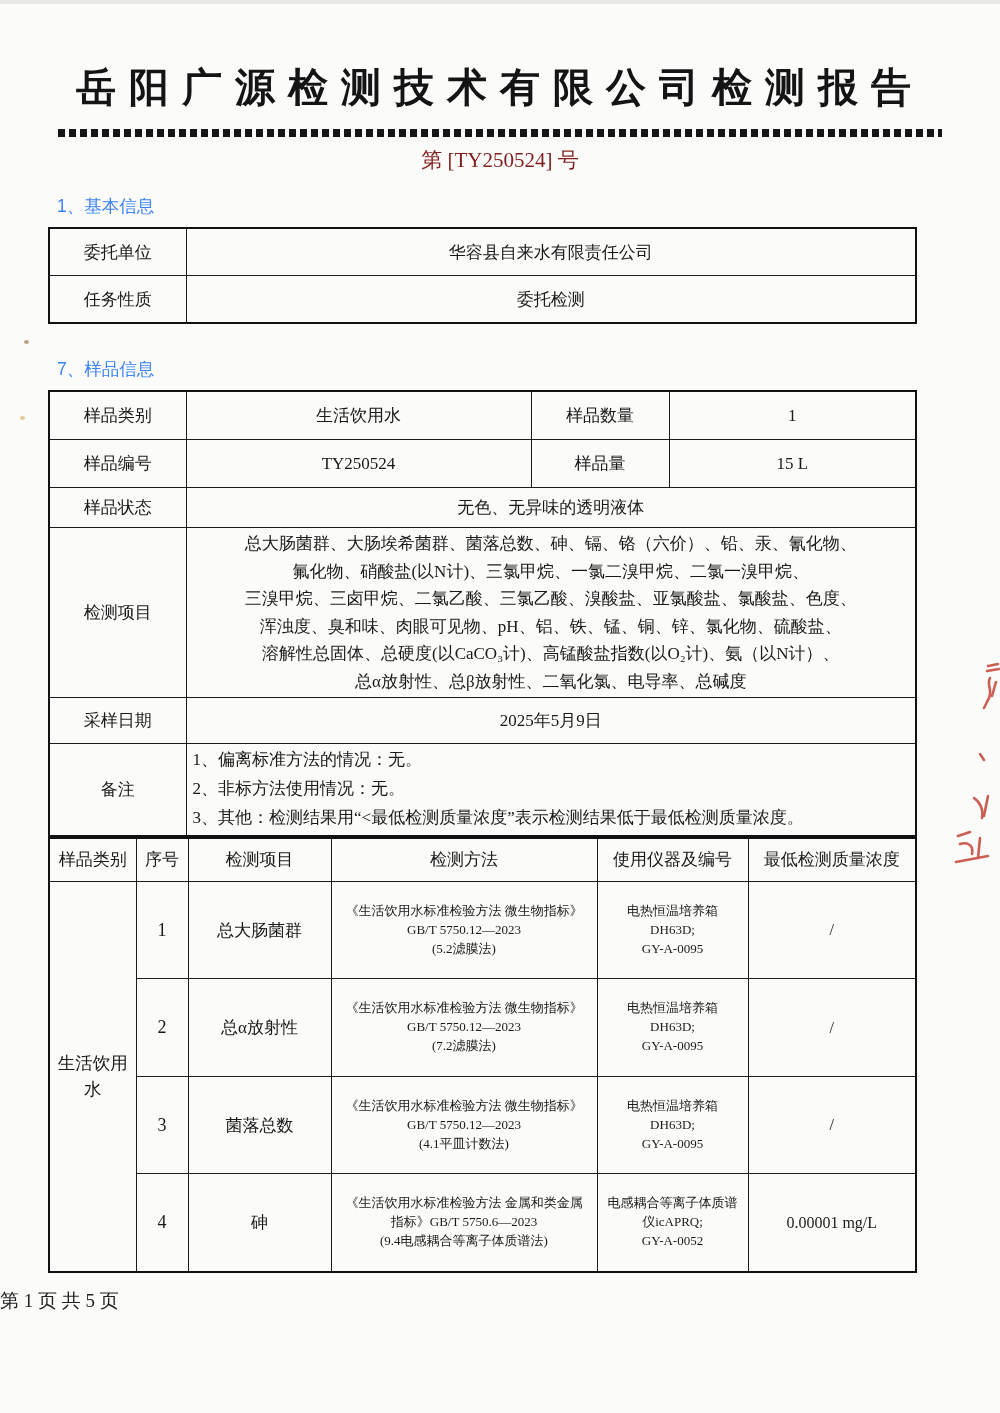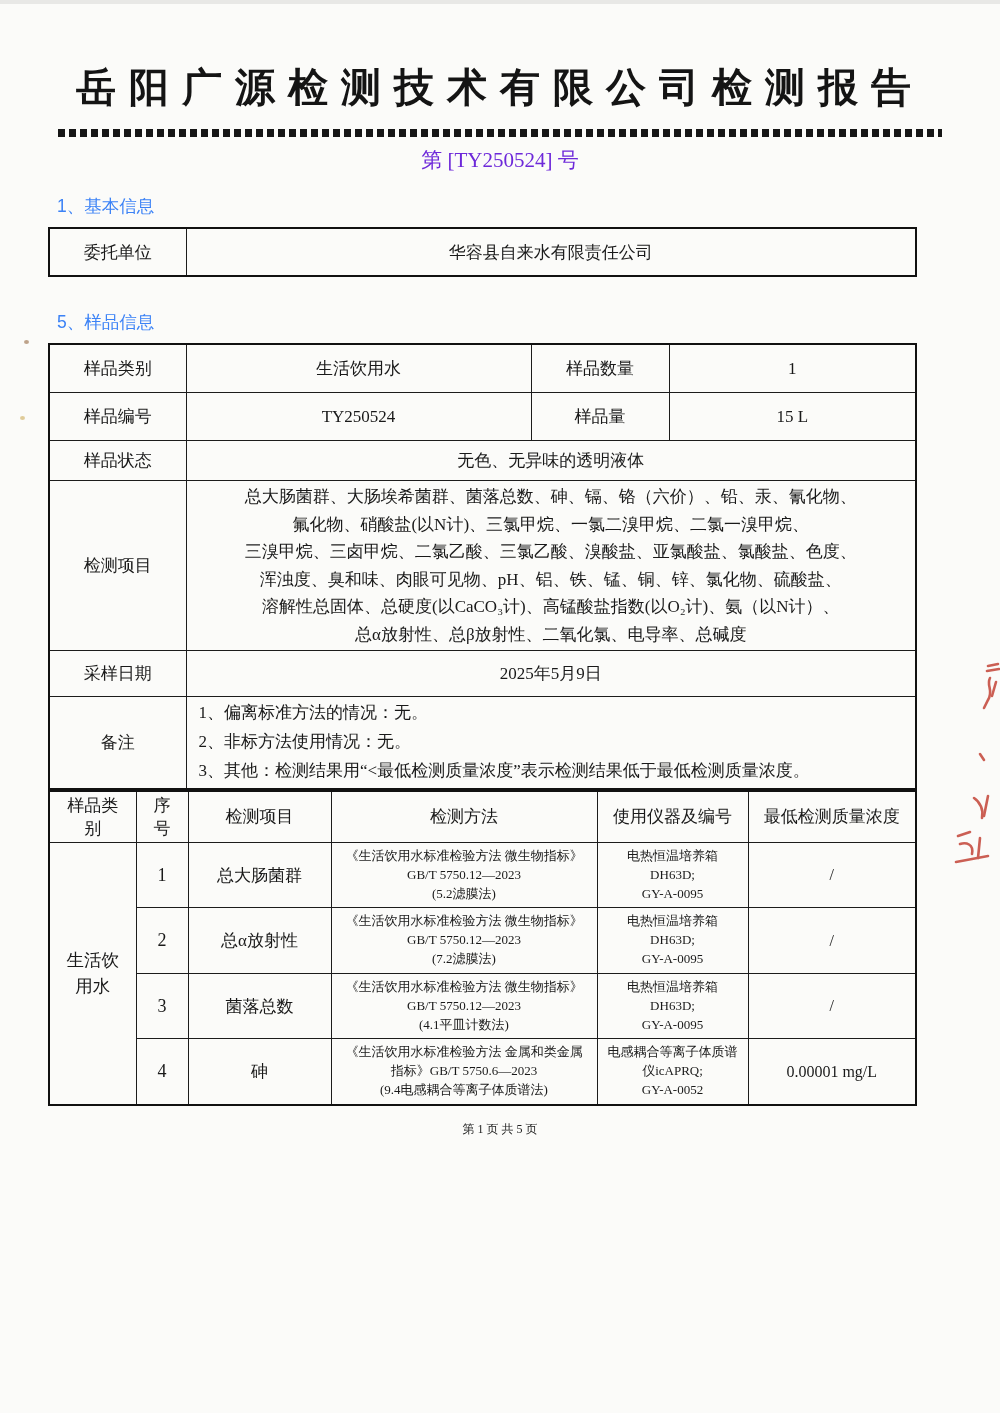--- a/index.html
+++ b/index.html
@@ -11,50 +11,50 @@
   .title{
     margin:56px 40px 0 40px;text-align:center;
     font-family:"Liberation Sans","DejaVu Sans",sans-serif;
     font-weight:bold;font-size:40px;letter-spacing:13px;color:#141414;
     white-space:nowrap;
   }
   .dotted-line{
     margin:14px auto 0 auto;width:884px;height:8px;
     background:repeating-linear-gradient(90deg,#161616 0 7px,transparent 7px 11px);
   }
-  .report-no{margin-top:9px;text-align:center;font-size:21px;color:#6d28d9;}
+  .report-no{margin-top:9px;text-align:center;font-size:21px;color:#7f1d1d;}
   .sec-heading{
     margin:20px 0 9px 57px;font-size:17.5px;color:#3b82f6;
     font-family:Liberation Sans, sans-serif;
   }
   .sec-heading.s2{margin-top:33px;}
   .sec-heading.s3{margin-top:27px;}
   table.t{
     border-collapse:collapse;margin-left:48px;width:869px;
     table-layout:fixed;border:2.2px solid #111;
   }
   table.t td,table.t th{
     border:1.6px solid #1c1c1c;text-align:center;vertical-align:middle;
-    font-size:17px;font-weight:normal;padding:2px 12px;color:#191919;
+    font-size:17px;font-weight:normal;padding:2px 6px;color:#191919;
     overflow:hidden;
   }
   .t1 td{height:42px;}
   .h46 td{height:43px;}
   .h38 td{height:35px;}
   .h45 td{height:41px;}
   td.items{padding:8px 10px;line-height:1.62;font-size:16.5px;}
   td.remark{text-align:left;padding:8px 14px;line-height:1.7;font-size:16.5px;}
   td.remark .rline{text-align:left;}
   .t3 th{height:38px;font-size:17px;font-weight:normal;}
   .t3 td{height:56px;}
-  .t3 td.small{font-size:13px;line-height:1.45;padding:4px 3px;}
+  .t3 td.small{font-size:13px;line-height:1.45;padding:20px 3px;}
   .t3 td.no{font-size:18px;}
   .t3 td.limit{font-size:16px;}
   .t3 td.category{font-size:17.5px;line-height:1.5;}
-  .footer{margin-top:15px;text-align:center;font-size:12px;color:#222;}
+  .footer{margin-top:15px;font-size:19px;color:#222;}
   .pen-mark{position:absolute;pointer-events:none;}
   .speck{position:absolute;border-radius:50%;opacity:.55;}
 </style>
 </head>
 <body>
 
 <div class="page">
 
   <div class="title">岳阳广源检测技术有限公司检测报告</div>
   <div class="dotted-line"></div>
@@ -65,24 +65,28 @@
   <table class="t t1">
     <colgroup>
         <col style="width:137px">
         <col>
       </colgroup>
     <tbody>
         <tr>
       <td>委托单位</td>
       <td>华容县自来水有限责任公司</td>
     </tr>
+    <tr>
+      <td>任务性质</td>
+      <td>委托检测</td>
+    </tr>
   </tbody>
     </table>
 
-  <div class="sec-heading s2">5、样品信息</div>
+  <div class="sec-heading s2">7、样品信息</div>
 
   <table class="t t2">
     <colgroup>
         <col style="width:137px">
         <col style="width:345px">
         <col style="width:138px">
         <col>
       </colgroup>
     <tbody>
         <tr class="h46">

